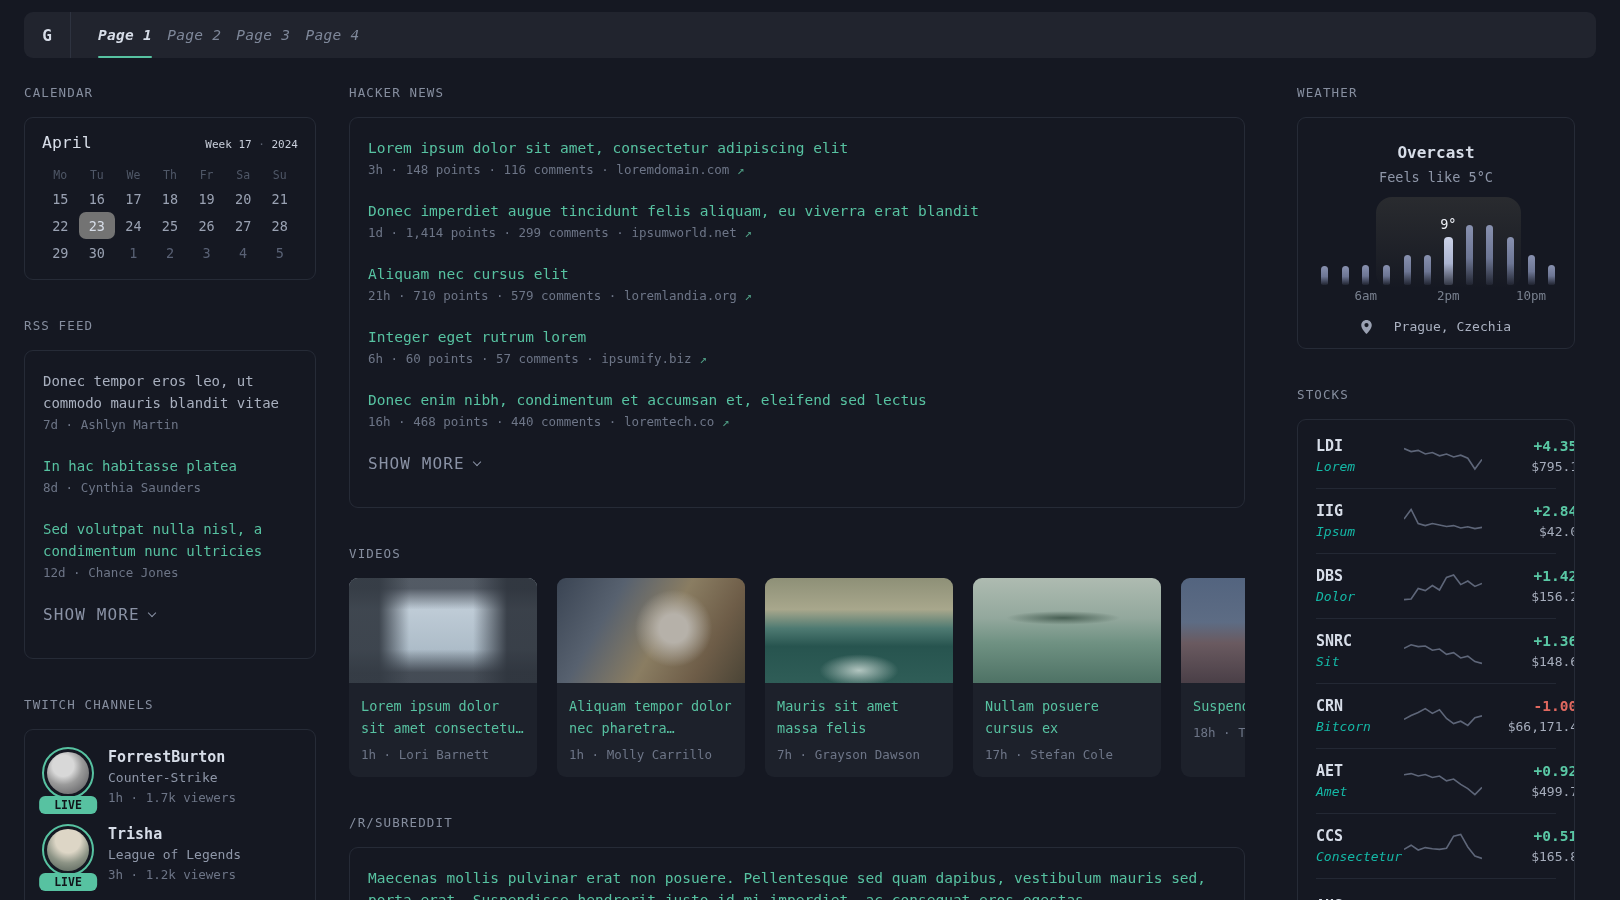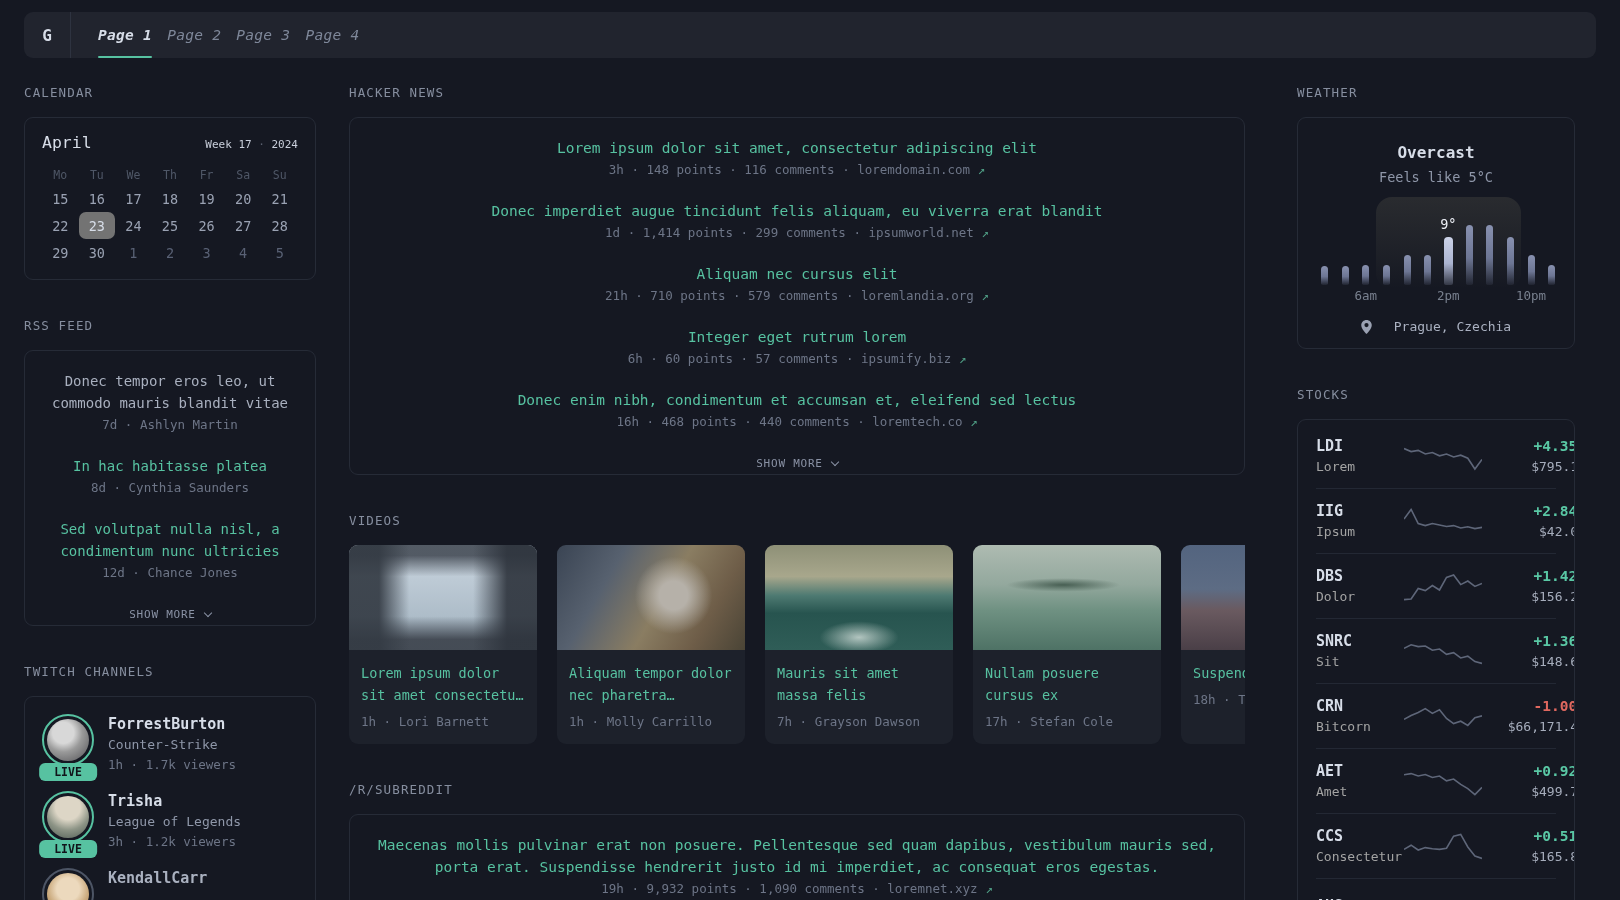--- a/index.html
+++ b/index.html
@@ -35,29 +35,29 @@
   .cal-month{color:var(--t-bright);font-size:16.5px;}
   .cal-week{color:#c9cfdb;font-size:11px;}
   .cal-dot{color:#5a6170;}
   .cal-grid{display:grid;grid-template-columns:repeat(7,1fr);}
   .cal-wd{color:var(--t-faint);font-size:11.5px;text-align:center;height:20px;line-height:20px;}
   .cal-day{height:27px;display:flex;align-items:center;justify-content:center;font-size:13.5px;color:#9aa2b3;border-radius:7px;}
   .cal-day.dim{color:#596175;}
   .cal-day.selected{background:#737373;color:var(--t-bright);}
 
   
-  .feed-card{padding:19px 18px 3px 18px;text-align:center;}
+  .feed-card{padding:19px 18px 34px 18px;}
   .feed-item{margin-bottom:20px;}
   .feed-title{display:block;color:var(--accent);font-size:14.5px;line-height:22px;}
   .feed-title.read{color:#a9b0bf;}
   .rss .feed-title{font-size:14px;}
   .feed-meta{color:var(--t-dim);font-size:12.5px;line-height:20px;margin-top:1px;}
   .feed-meta a{color:var(--t-dim);}
   .ext-arrow{color:#4f9e85;}
-  .show-more{display:inline-flex;align-items:center;color:#8a92a5;font-size:11px;letter-spacing:.07em;margin-top:2px;}
+  .show-more{display:inline-flex;align-items:center;color:#8a92a5;font-size:16px;letter-spacing:.07em;margin-top:2px;}
   .chev{display:inline-block;width:6px;height:6px;border-right:1.5px solid currentColor;border-bottom:1.5px solid currentColor;
         transform:rotate(45deg);margin-left:9px;margin-bottom:3px;}
 
   
   .twitch-card{padding:17px 17px;height:240px;overflow:hidden;}
   .channel{display:flex;gap:14px;margin-bottom:17px;}
   .channel-avatar-wrap{position:relative;width:52px;flex:0 0 52px;}
   .channel-avatar{width:52px;height:52px;border-radius:50%;padding:3px;background-clip:content-box !important;border:2px solid var(--accent);}
   .channel-avatar.off{border-color:#4d5565;}
   .av-1{background:radial-gradient(circle at 40% 35%, #d8d8d8 0 25%, #9a9a9a 45%, #3f3f44 100%);}
@@ -113,21 +113,21 @@
   .whours{position:relative;display:flex;height:18px;margin-top:3px;}
   .whour{flex:1;position:relative;}
   .whour span{position:absolute;left:50%;transform:translateX(-50%);white-space:nowrap;font-size:12.5px;color:#79818f;}
   .w-loc{display:flex;align-items:center;justify-content:center;gap:22px;margin-top:13px;color:#aab1c1;font-size:13px;}
 
   
   .stocks-card{padding:4px 18px;height:502px;overflow:hidden;}
   .stock-row{display:grid;grid-template-columns:88px 1fr 104px;align-items:center;padding:12px 0 11px 0;}
   .stock-row + .stock-row{border-top:1px solid var(--divider);}
   .stock-ticker{color:var(--t-bright);font-size:15px;font-weight:bold;line-height:21px;}
-  .stock-name{color:#a3a3a3;font-size:13px;line-height:20px;}
+  .stock-name{color:#14b8a6;font-size:13px;line-height:20px;font-style:italic;}
   .stock-spark{display:flex;justify-content:center;}
   .spark-svg{width:78px;height:30px;}
   .stock-vals{text-align:right;}
   .stock-change{font-size:14.5px;font-weight:bold;line-height:21px;}
   .stock-change.up{color:var(--positive);}
   .stock-change.down{color:var(--negative);}
   .stock-price{color:#a6adbc;font-size:13px;line-height:20px;}
 </style>
 </head>
 <body>

